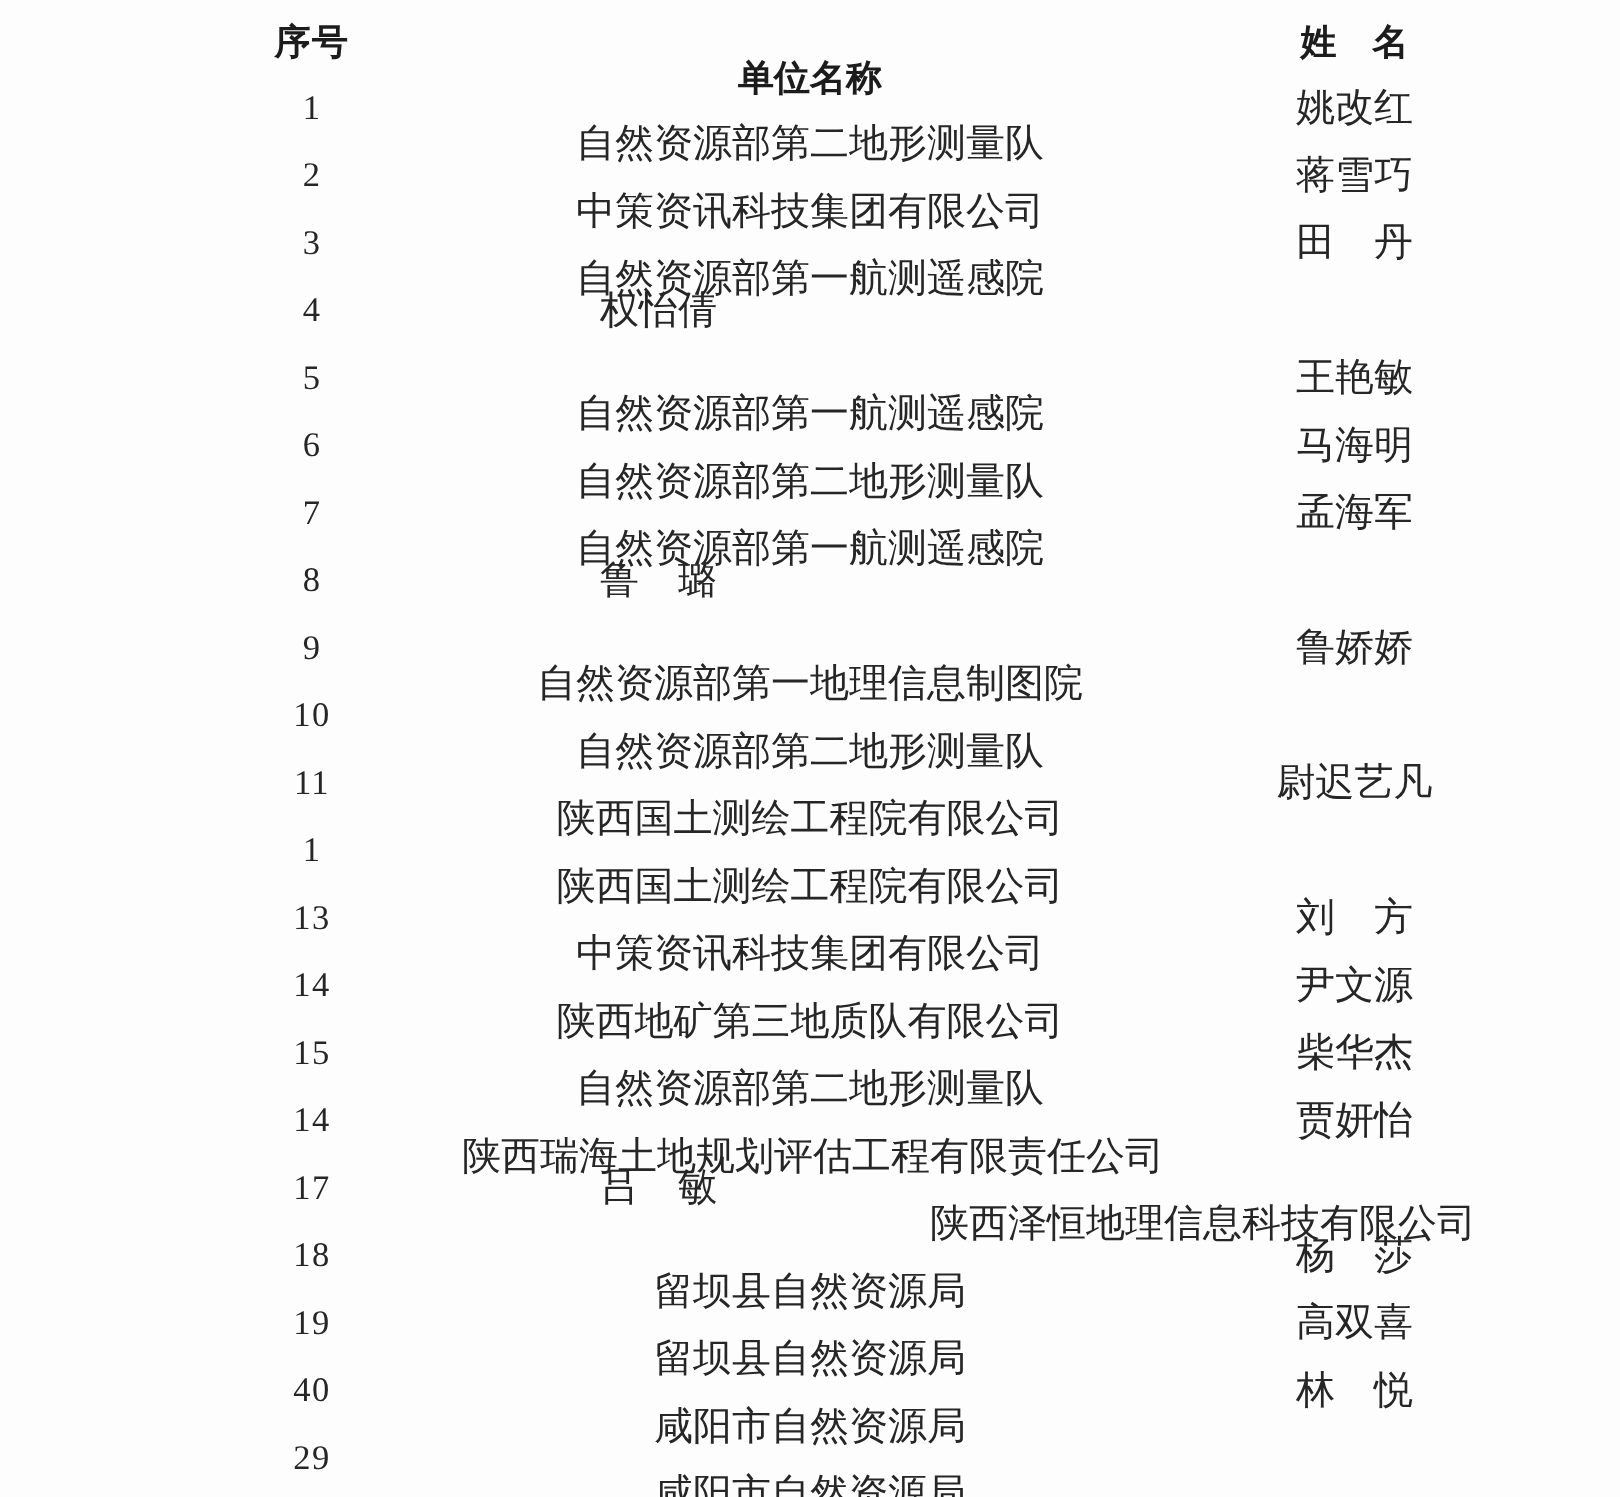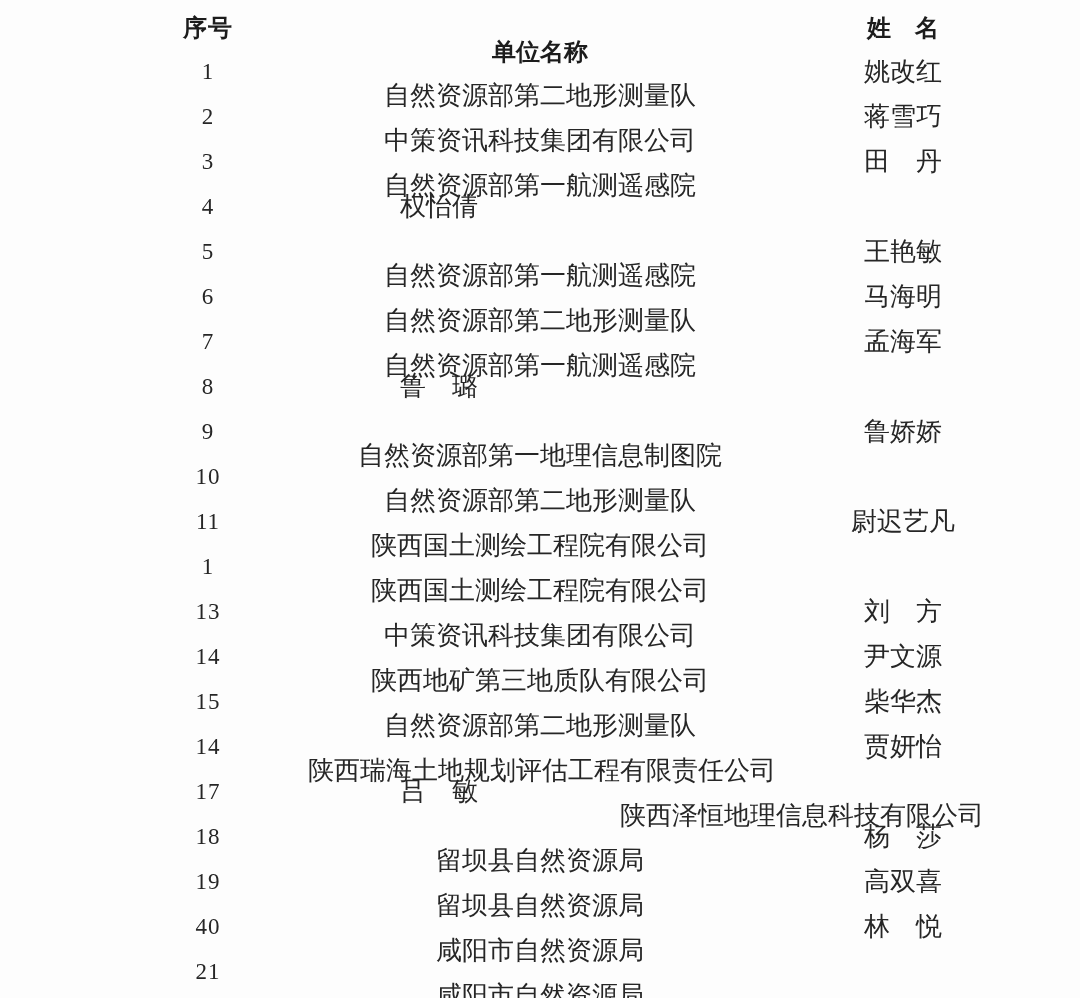--- a/index.html
+++ b/index.html
@@ -174,18 +174,18 @@
     <div class="cell c-name">高双喜</div>
   </div>
 
   <div class="row">
     <div class="cell c-index">40</div>
     <div class="cell c-unit">咸阳市自然资源局</div>
     <div class="cell c-name">林　悦</div>
   </div>
 
   <div class="row">
-    <div class="cell c-index">21</div>
+    <div class="cell c-index">29</div>
     <div class="cell c-unit">咸阳市自然资源局</div>
   </div>
 </div>
   </div>
 </div>
 
 </body></html>

